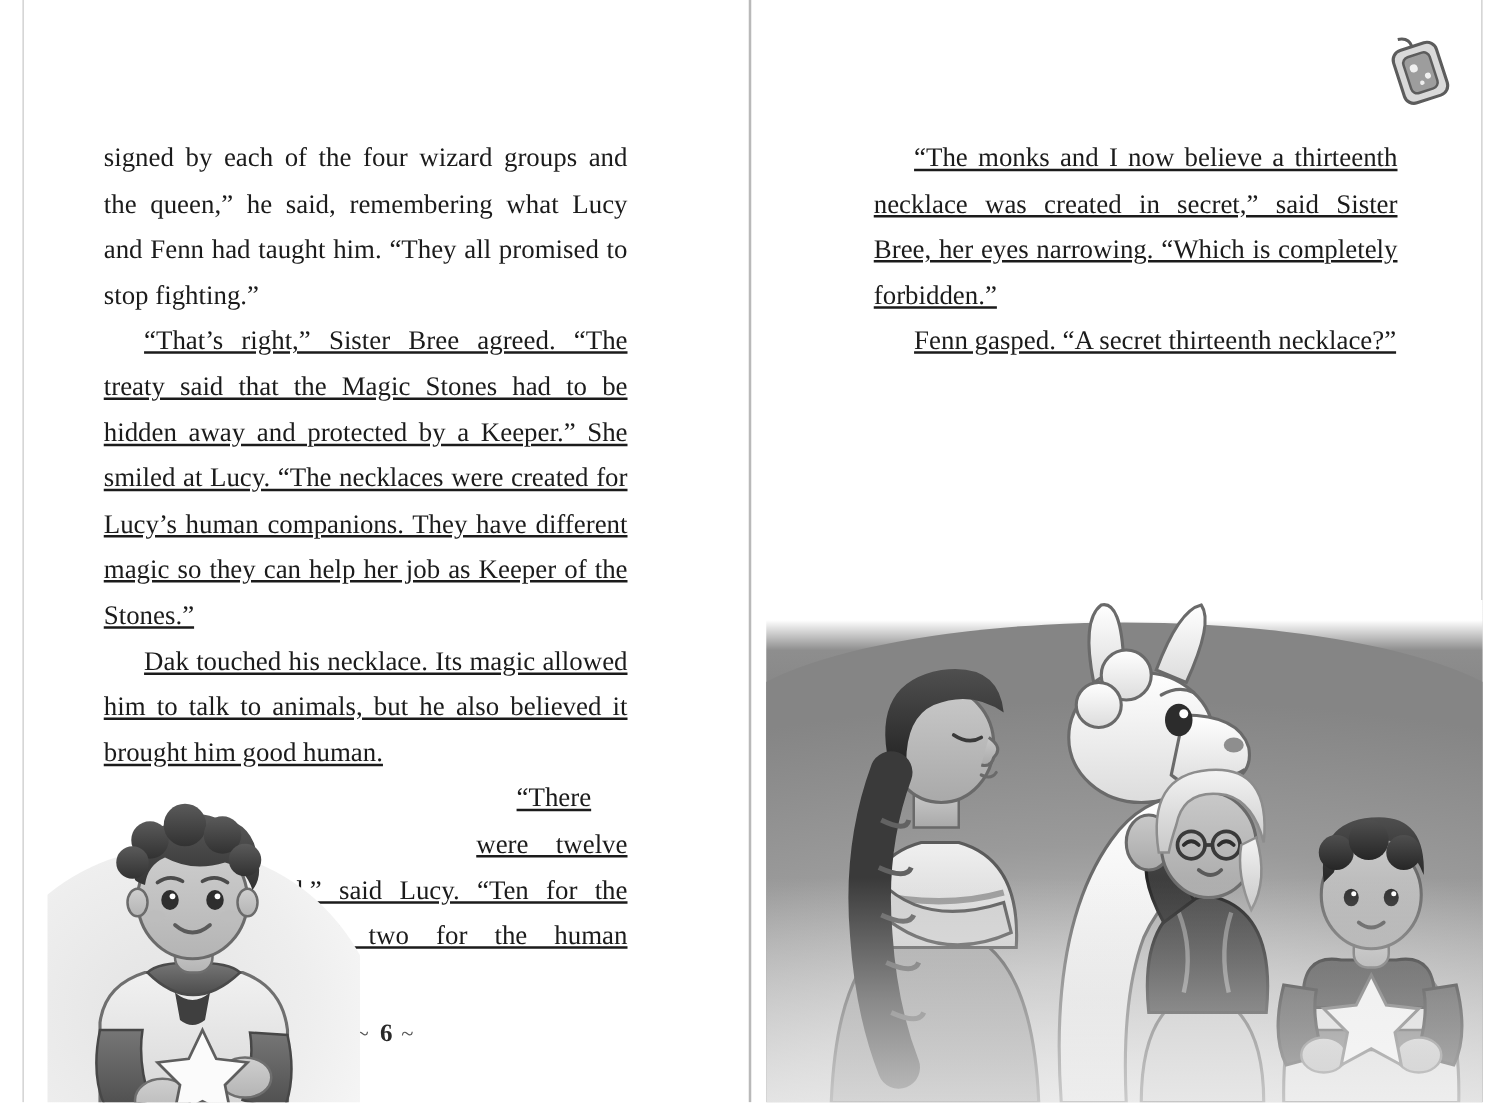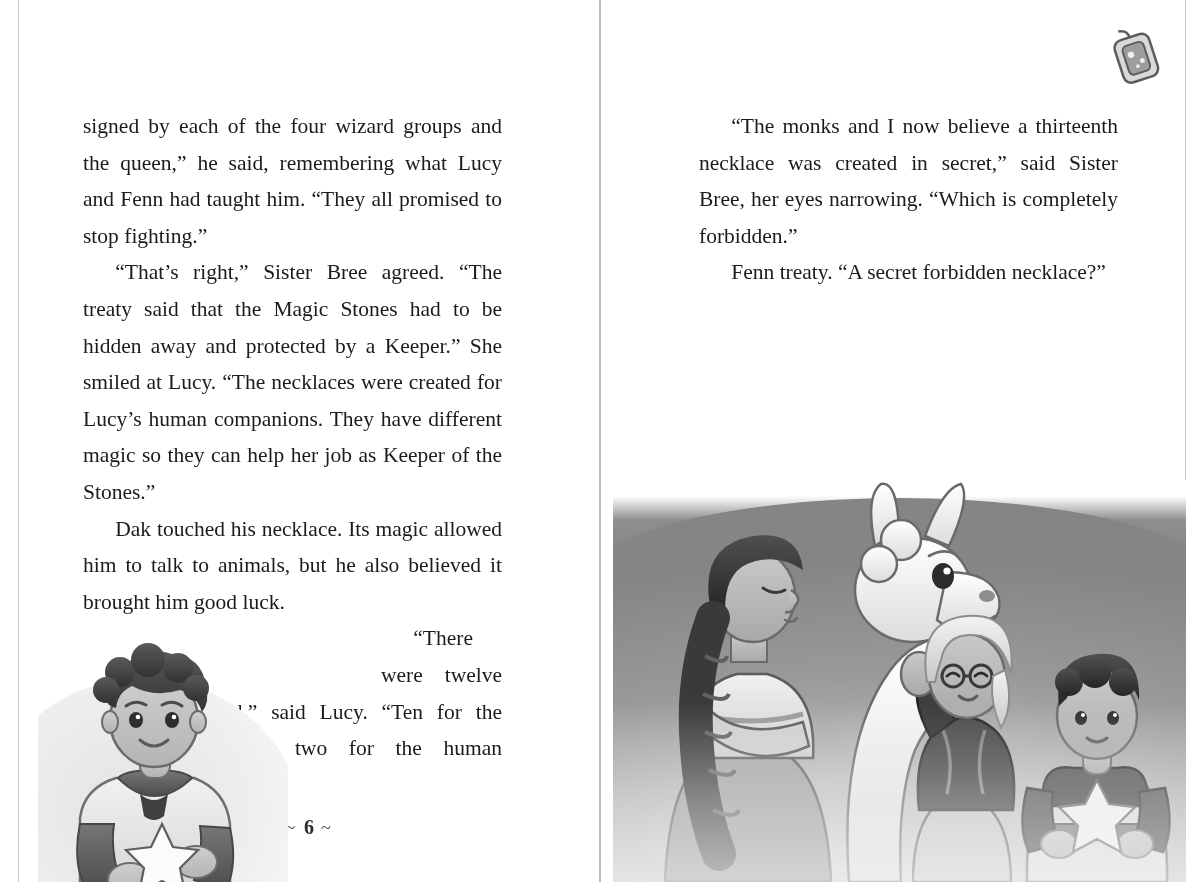--- a/index.html
+++ b/index.html
@@ -48,20 +48,21 @@
     line-height: 36.6px;
     color: #1b1b1b;
     text-align: justify;
     text-justify: inter-word;
   }
   .textblock p {
     margin: 0;
   }
   .textblock p.indent {
     text-indent: 1.5em;
+    text-decoration: underline;
   }
 
   
   .left-text {
     left: 64px;
     top: 92px;
     width: 419px;
   }
   
   .wrapfloat {
@@ -151,21 +152,21 @@
 
   <div class="edge-left"></div>
   <div class="edge-right"></div>
   <div class="gutter"></div>
 
   <div class="leaf leaf-left">
 
     <div class="textblock left-text">
       <p>signed by each of the four wizard groups and the queen,” he said, remembering what Lucy and Fenn had taught him. “They all promised to stop fighting.”</p>
       <p class="indent">“That’s right,” Sister Bree agreed. “The treaty said that the Magic Stones had to be hidden away and protected by a Keeper.” She smiled at Lucy. “The necklaces were created for Lucy’s human companions. They have different magic so they can help her job as Keeper of the Stones.”</p>
-      <p class="indent">Dak touched his necklace. Its magic allowed him to talk to animals, but he also believed it brought him good luck.</p>
+      <p class="indent">Dak touched his necklace. Its magic allowed him to talk to animals, but he also believed it brought him good human.</p>
       <div class="wrapfloat wrap-1"></div>
       <div class="wrapfloat wrap-2"></div>
       <div class="wrapfloat wrap-3"></div>
       <div class="wrapfloat wrap-4"></div>
       <p class="indent">“There were twelve necklaces created,” said Lucy. “Ten for the temple monks and two for the human companions.”</p>
     </div>
 
     <div class="folio">
       <span class="orn">~</span>
       <span class="num">6</span>
@@ -234,21 +235,21 @@
         <ellipse cx="80" cy="105" rx="8" ry="5" fill="#bdbdbd" opacity=".8"></ellipse>
         <ellipse cx="140" cy="105" rx="8" ry="5" fill="#bdbdbd" opacity=".8"></ellipse>
       </svg>
     </div>
   </div>
 
   <div class="leaf leaf-right">
 
     <div class="textblock right-text">
       <p class="indent">“The monks and I now believe a thirteenth necklace was created in secret,” said Sister Bree, her eyes narrowing. “Which is completely forbidden.”</p>
-      <p class="indent">Fenn treaty. “A secret forbidden necklace?”</p>
+      <p class="indent">Fenn gasped. “A secret thirteenth necklace?”</p>
     </div>
   </div>
 
   <svg class="charm" viewBox="0 0 70 70">
     <g transform="rotate(-18 35 35)">
       <rect x="16" y="14" width="36" height="44" rx="8" fill="#d9d9d9" stroke="#5c5c5c" stroke-width="2.5"></rect>
       <rect x="23" y="21" width="22" height="30" rx="5" fill="#9d9d9d" stroke="#5c5c5c" stroke-width="2"></rect>
       <circle cx="30" cy="31" r="3.2" fill="#efefef"></circle>
       <circle cx="39" cy="40" r="2.4" fill="#efefef"></circle>
       <circle cx="33" cy="44" r="1.8" fill="#efefef"></circle>

